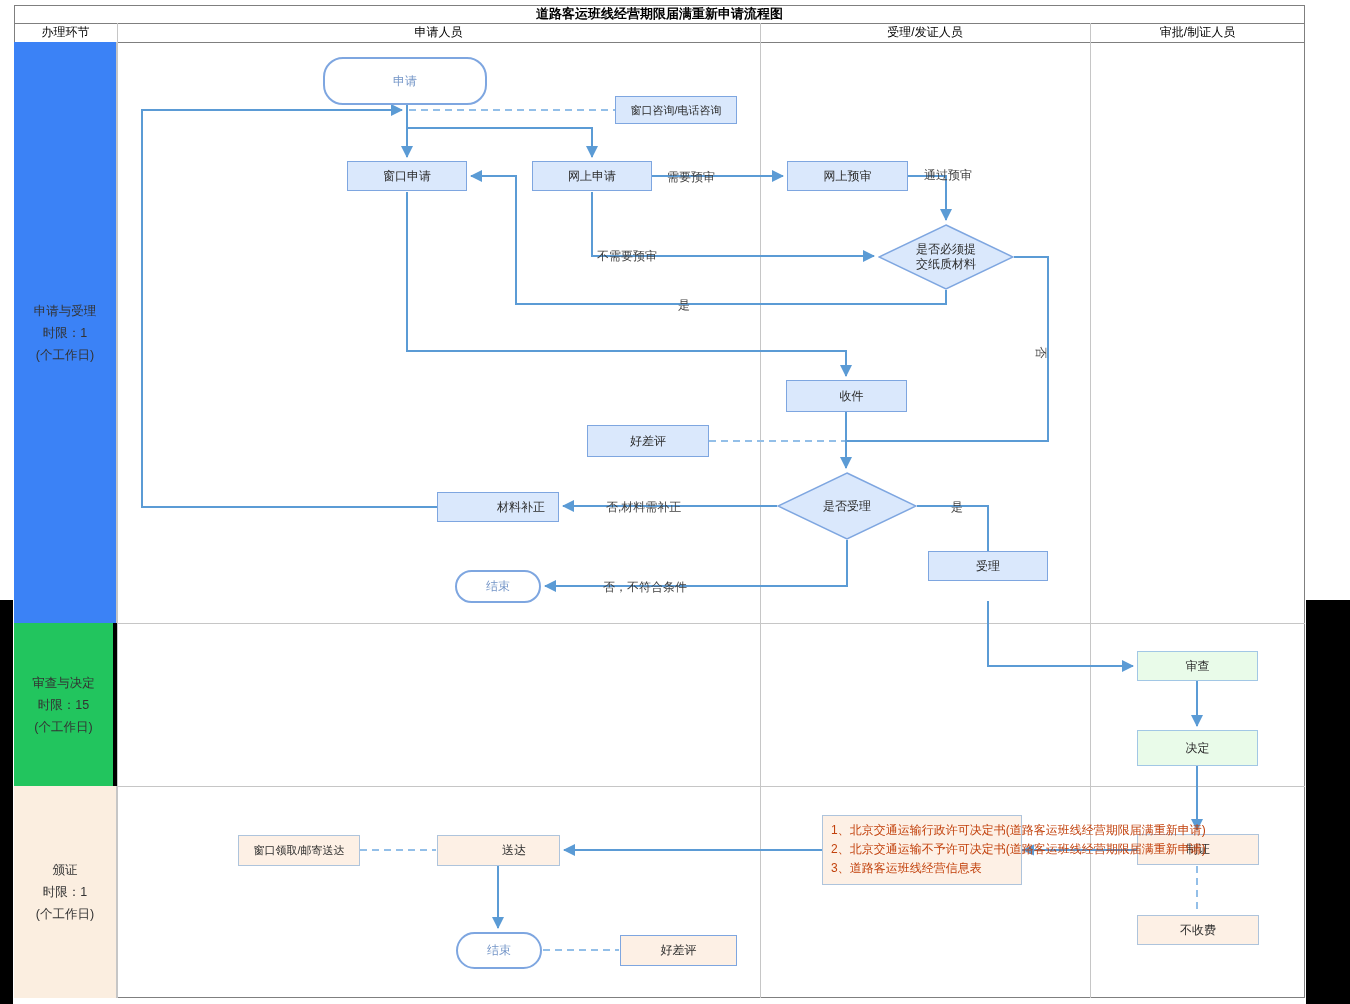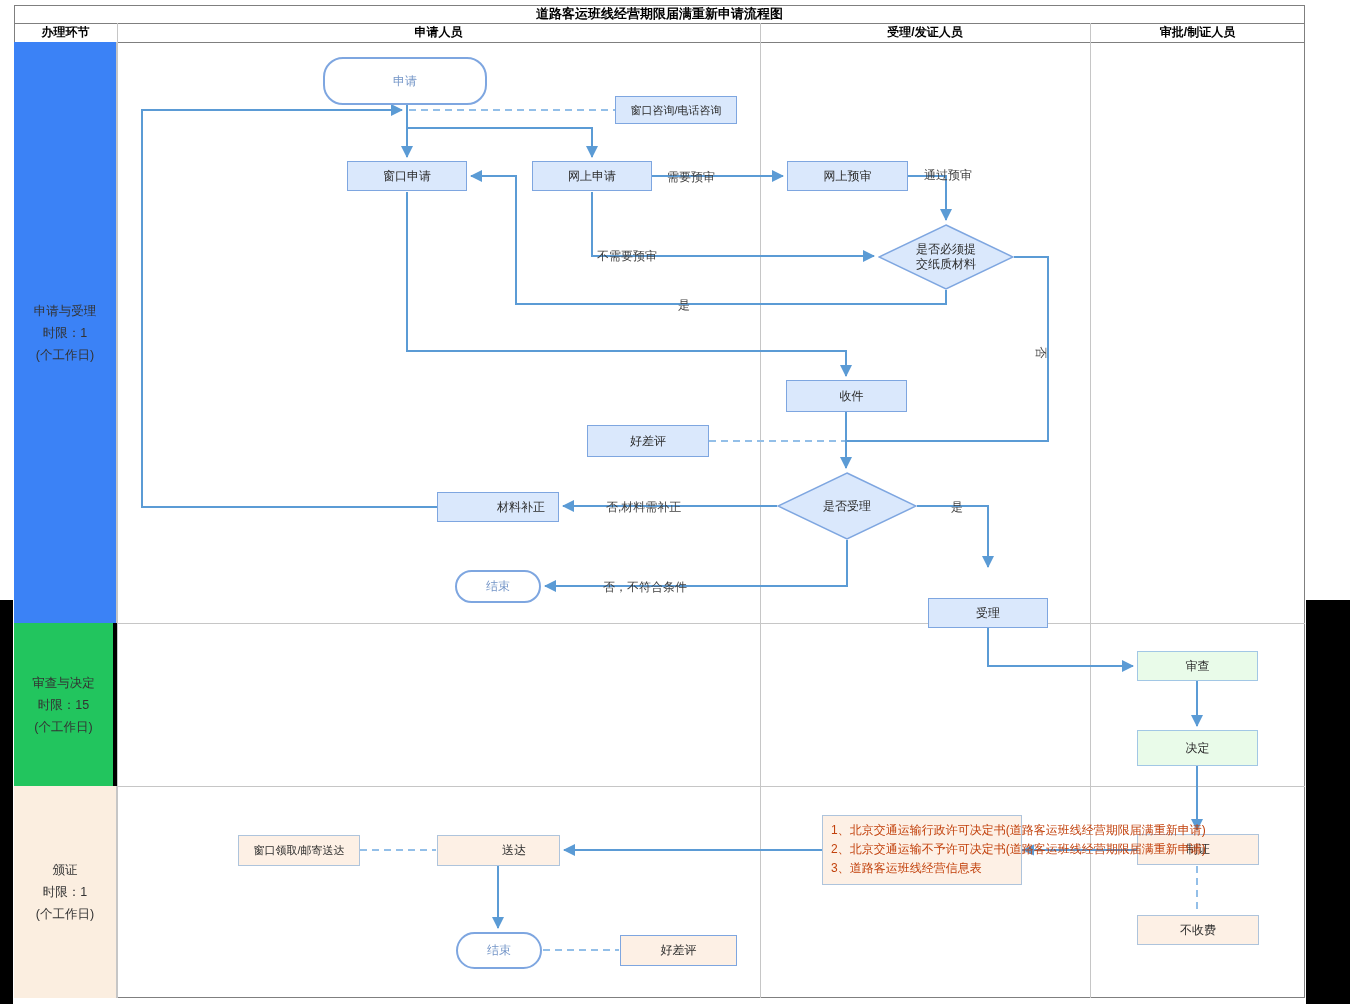--- a/index.html
+++ b/index.html
@@ -5,21 +5,21 @@
   html,body{margin:0;padding:0;}
   body{font-family:"Liberation Sans","DejaVu Sans",sans-serif;background:#fff;}
   .canvas{position:relative;width:1350px;height:1004px;background:#fff;overflow:hidden;}
   .blackpane{position:absolute;background:#000;}
   
   .outer{position:absolute;left:14px;top:5px;width:1291px;height:993px;border:1px solid #7f7f7f;box-sizing:border-box;background:transparent;}
   .hline{position:absolute;height:1px;background:#c6c6c6;}
   .vline{position:absolute;width:1px;background:#c6c6c6;}
   .hline.dark,.vline.dark{background:#7f7f7f;}
   .cell{position:absolute;display:flex;align-items:center;justify-content:center;text-align:center;box-sizing:border-box;}
-  .hdr{font-weight:bold;font-size:12px;color:#000;}
+  .hdr{font-weight:normal;font-size:12px;color:#000;}
   .title{font-weight:bold;font-size:13px;color:#000;}
   .lanecell{flex-direction:column;font-size:12.5px;color:#333;line-height:22px;}
   
   .n{position:absolute;display:flex;align-items:center;justify-content:center;text-align:center;font-size:12px;color:#2d2d2d;box-sizing:border-box;background:#dae8fc;border:1px solid #7ea6e0;}
   .green{background:#e9fbe9;border-color:#a2c7e5;}
   .orange{background:#fdf0e5;border-color:#aec4dc;}
   .ob{background:#fdf0e5;border-color:#7ea6e0;}
   .pill{background:#fff;border:2px solid #7ea6e0;color:#7596c8;border-radius:20px;}
   .diamond{position:absolute;}
   .diamond svg{position:absolute;left:0;top:0;width:100%;height:100%;}
@@ -127,21 +127,21 @@
     <svg viewBox="0 0 140 68" preserveAspectRatio="none">
         <polygon points="70,1 139,34 70,67 1,34" fill="#dae8fc" stroke="#7ea6e0" stroke-width="1.5"></polygon>
       </svg>
     <div class="dtext">
         <span>是否受理</span>
       </div>
   </div>
 
   <div class="n" style="left:437px;top:492px;width:122px;height:30px;padding-left:46px;">材料补正</div>
   <div class="n pill" style="left:455px;top:570px;width:86px;height:33px;">结束</div>
-  <div class="n" style="left:928px;top:598px;width:120px;height:30px;">受理</div>
+  <div class="n" style="left:928px;top:551px;width:120px;height:30px;">受理</div>
 
   <div class="n green" style="left:1137px;top:651px;width:121px;height:30px;">审查</div>
   <div class="n green" style="left:1137px;top:730px;width:121px;height:36px;">决定</div>
 
   <div class="n orange" style="left:1137px;top:834px;width:122px;height:31px;">制证</div>
   <div class="n orange" style="left:1137px;top:915px;width:122px;height:30px;">不收费</div>
   <div class="n orange" style="left:437px;top:835px;width:123px;height:31px;padding-left:31px;">送达</div>
   <div class="n orange" style="left:238px;top:835px;width:122px;height:31px;font-size:11px;">窗口领取/邮寄送达</div>
   <div class="n pill" style="left:456px;top:932px;width:86px;height:37px;">结束</div>
   <div class="n ob" style="left:620px;top:935px;width:117px;height:31px;">好差评</div>

